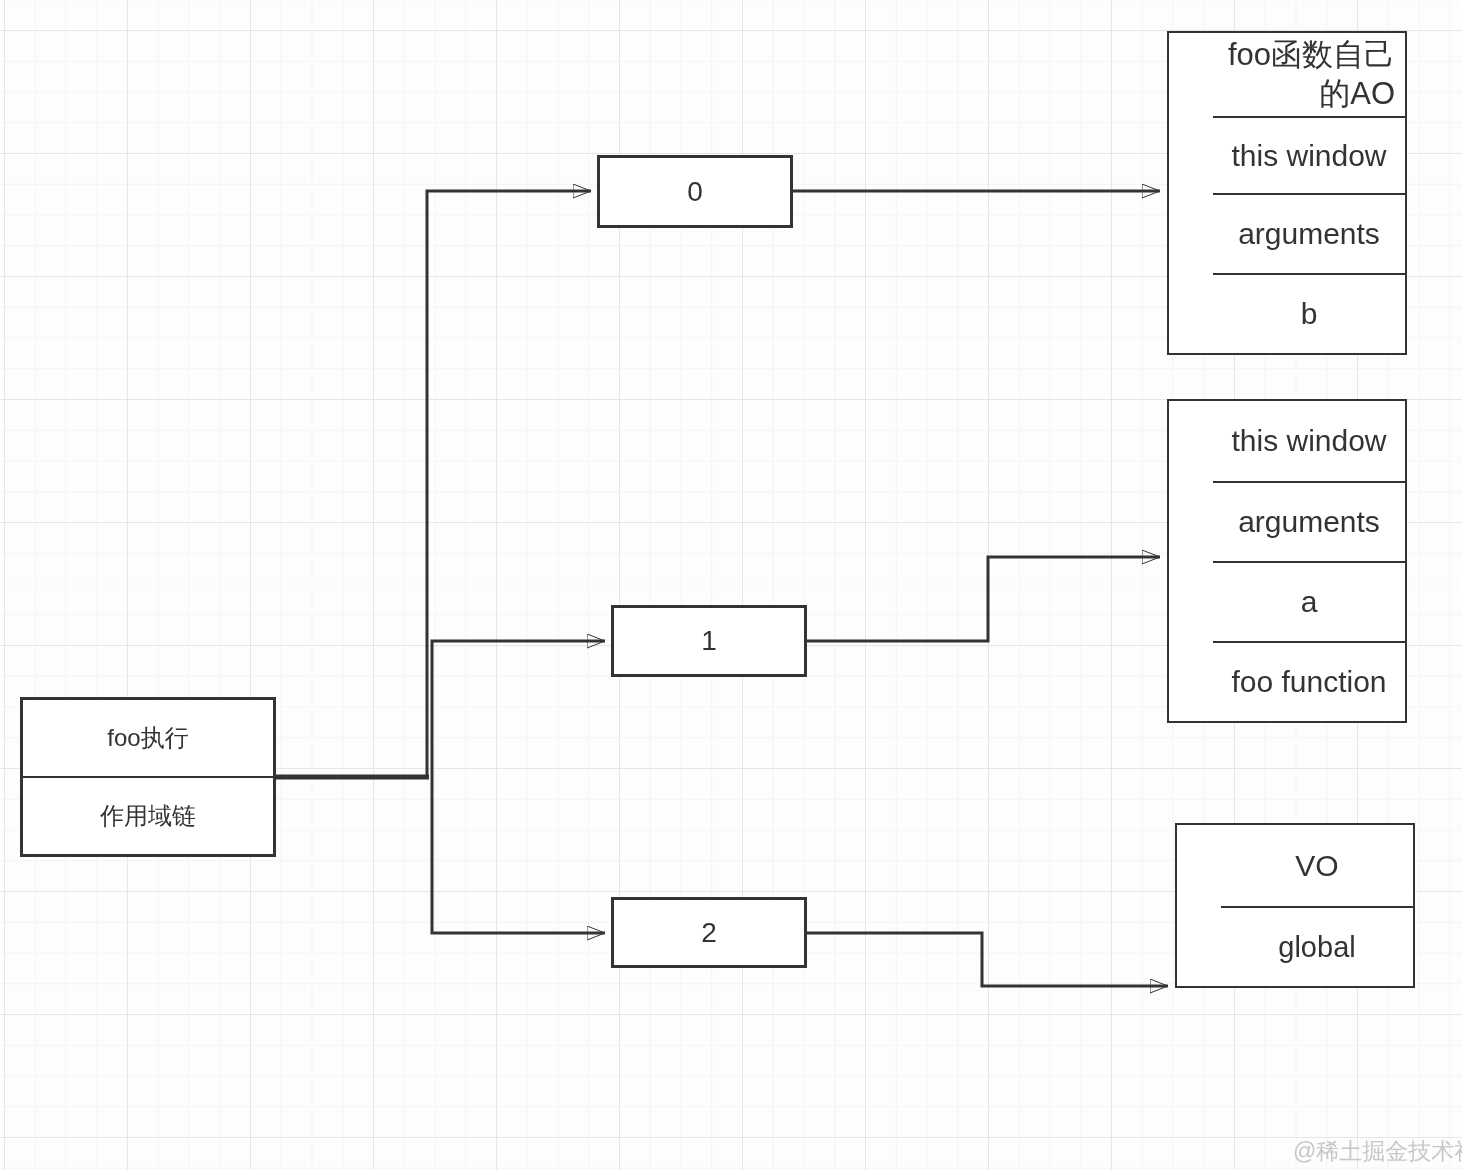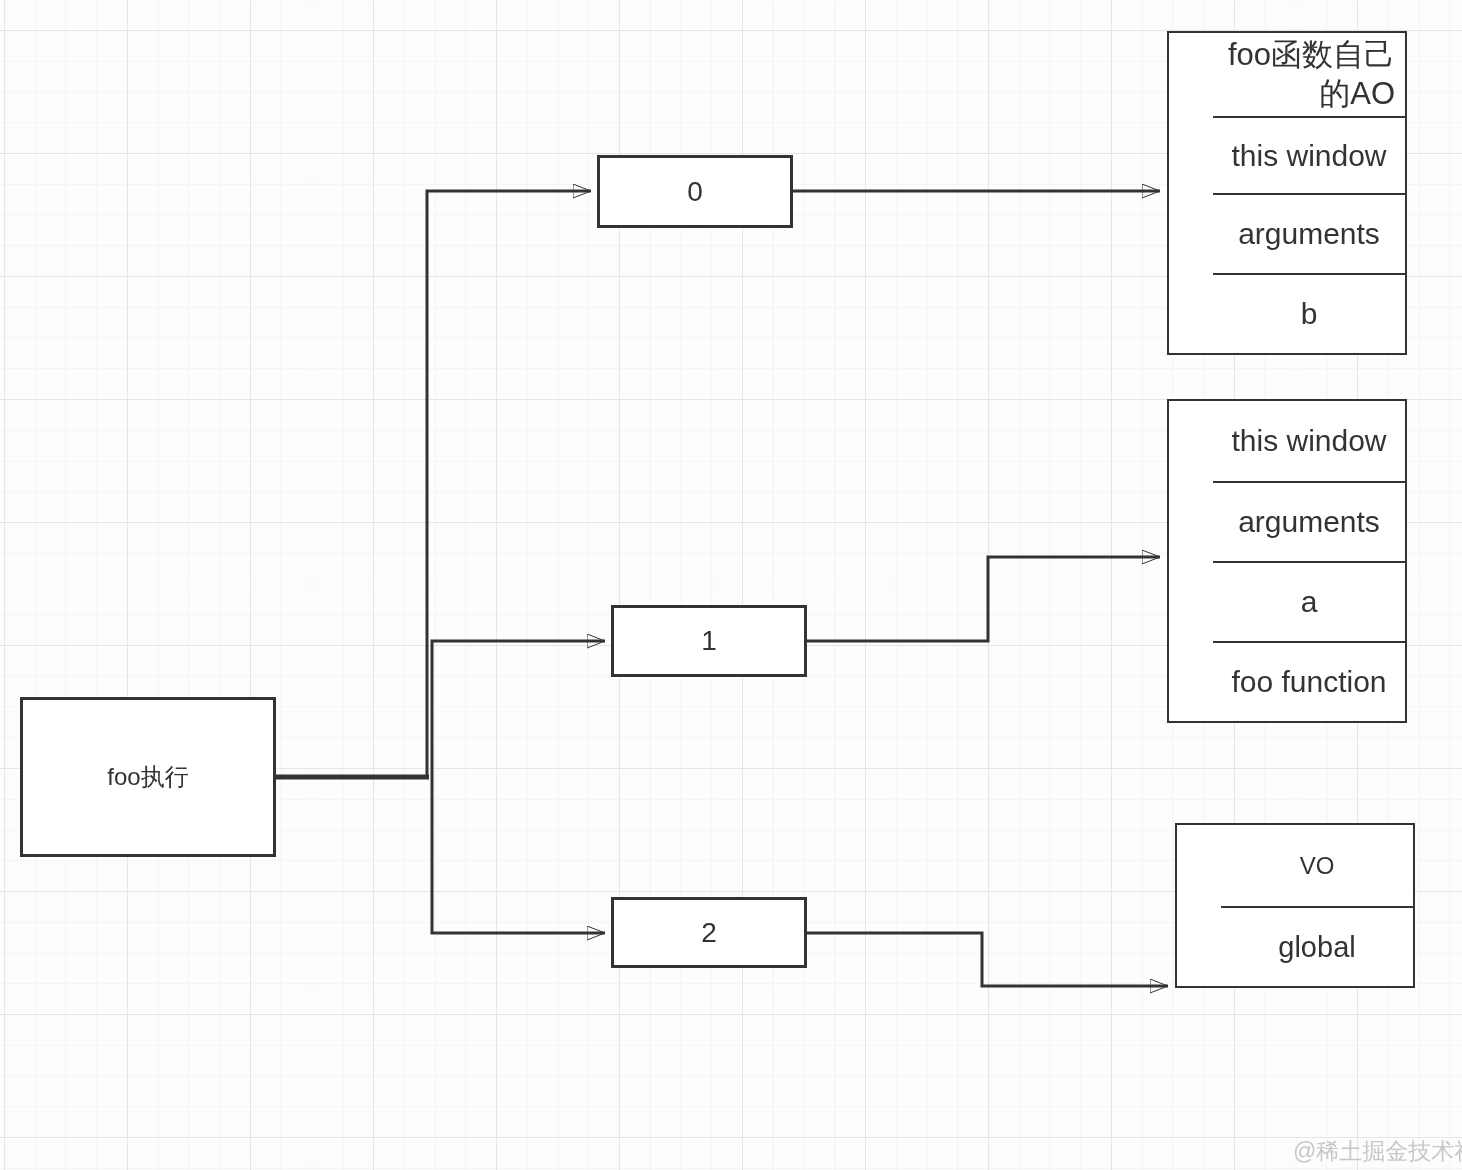--- a/index.html
+++ b/index.html
@@ -90,21 +90,21 @@
     overflow-wrap: break-word;
     margin-left: 44px;
   }
   .stack .row + .row { border-top: 2.5px solid var(--stroke); }
   .stack-foo-ao { left: 1167px; top: 31px; }
   .stack-foo-ao .row.header { min-height: 83px; font-size: 31px; }
   .stack-foo-ao .row:nth-child(2) { min-height: 77px; }
   .stack-ao { left: 1167px; top: 399px; }
   .stack-ao .row.header { min-height: 78px; }
   .stack-vo { left: 1175px; top: 823px; font-size: 29px; }
-  .stack-vo .row.header { min-height: 81px; font-size: 24px; }
+  .stack-vo .row.header { min-height: 81px; font-size: 30px; }
 
   .watermark {
     position: absolute;
     left: 1293px; top: 1136px;
     font-size: 23px;
     color: var(--watermark);
     white-space: nowrap;
   }
 </style>
 </head>
@@ -122,20 +122,21 @@
     <path d="M427,777 V191 H591" stroke-width="3" marker-end="url(#arrow)"></path>
     <path d="M432,777 V641 H605" stroke-width="3" marker-end="url(#arrow)"></path>
     <path d="M432,777 V933 H605" stroke-width="3" marker-end="url(#arrow)"></path>
     <path d="M793,191 H1160" stroke-width="3" marker-end="url(#arrow)"></path>
     <path d="M807,641 H988 V557 H1160" stroke-width="3" marker-end="url(#arrow)"></path>
     <path d="M807,933 H982 V986 H1168" stroke-width="3" marker-end="url(#arrow)"></path>
   </svg>
 
   <div class="shape scope-box">
     <div class="cell">foo执行</div>
+    <div class="cell">作用域链</div>
   </div>
 
   <div class="shape chain-node node-0">
     <span>0</span>
   </div>
   <div class="shape chain-node node-1">
     <span>1</span>
   </div>
   <div class="shape chain-node node-2">
     <span>2</span>

